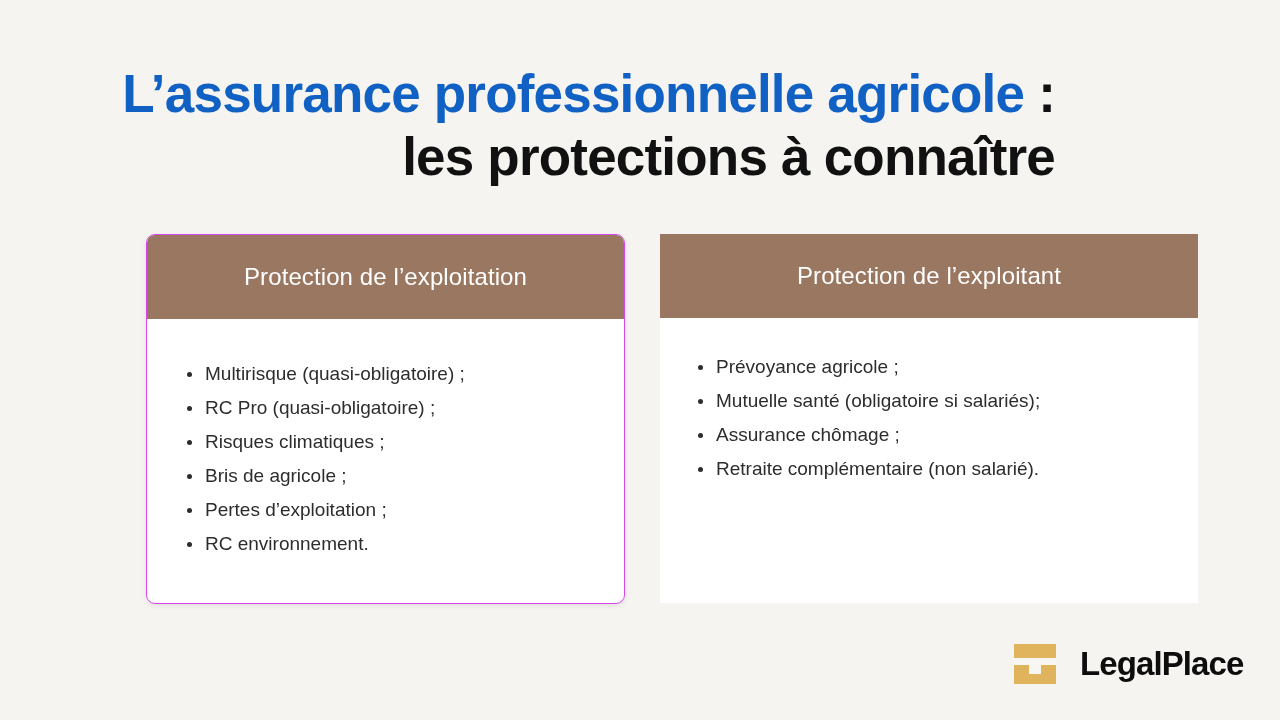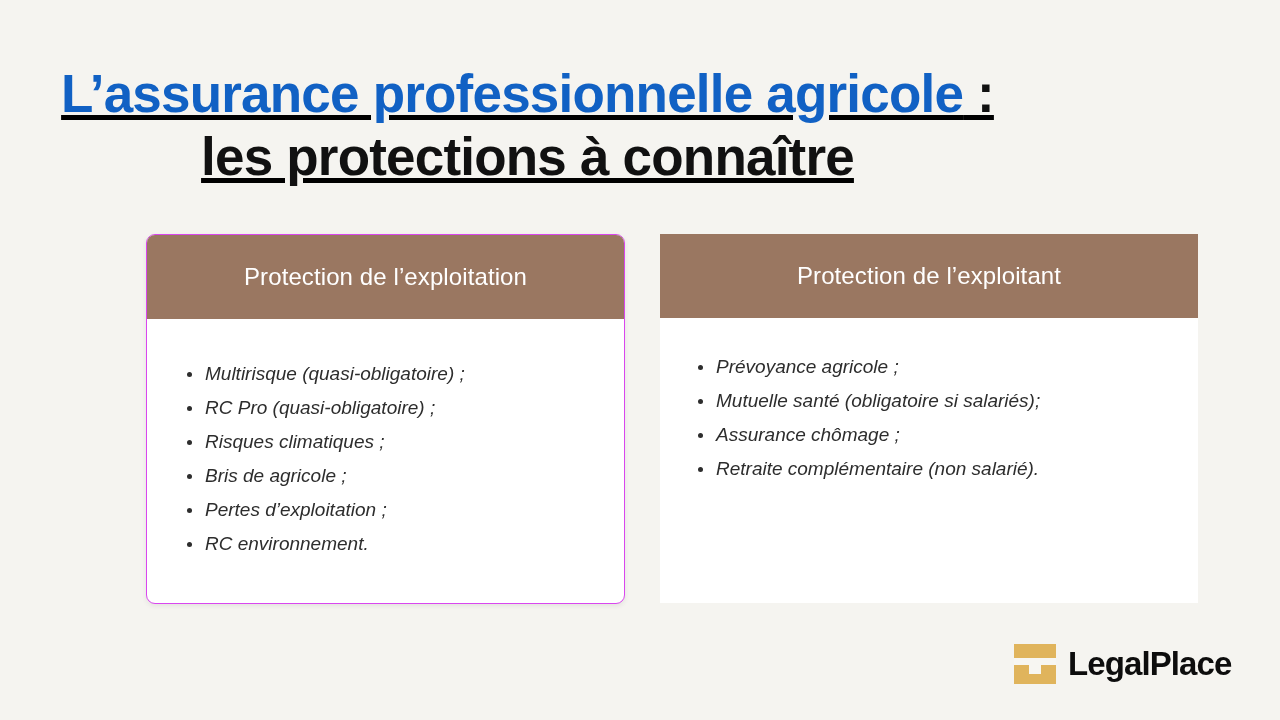--- a/index.html
+++ b/index.html
@@ -15,22 +15,21 @@
     position: relative;
     -webkit-font-smoothing: antialiased;
   }
 
   
   .title-block {
     position: absolute;
     left: 0;
     top: 62px;
     width: 1055px;
-    text-align: center;
-    text-decoration: underline;
+    text-align: right;
   }
   .title-line {
     font-size: 53px;
     font-weight: 700;
     line-height: 63px;
     letter-spacing: -0.8px;
     color: #111111;
     white-space: nowrap;
   }
   .title-accent {
@@ -77,21 +76,20 @@
     line-height: 30px;
   }
 
   .card-body {
     padding: 0;
   }
   .bullet-list {
     list-style: none;
     margin: 0;
     padding: 38px 0 0 0;
-    font-style: italic;
   }
   .bullet-item {
     position: relative;
     color: #2d2d2d;
     font-size: 19px;
     line-height: 34px;
     padding-left: 58px;
   }
   .bullet-item::before {
     content: "";
@@ -113,21 +111,21 @@
     padding-top: 32px;
   }
 
   
   .logo {
     position: absolute;
     left: 1014px;
     top: 644px;
     display: flex;
     align-items: center;
-    gap: 12px;
+    gap: 24px;
   }
   .logo-mark {
     position: relative;
     width: 42px;
     height: 40px;
     background: #e0b45c;
     flex: none;
   }
   .logo-mark .bar {
     position: absolute;

